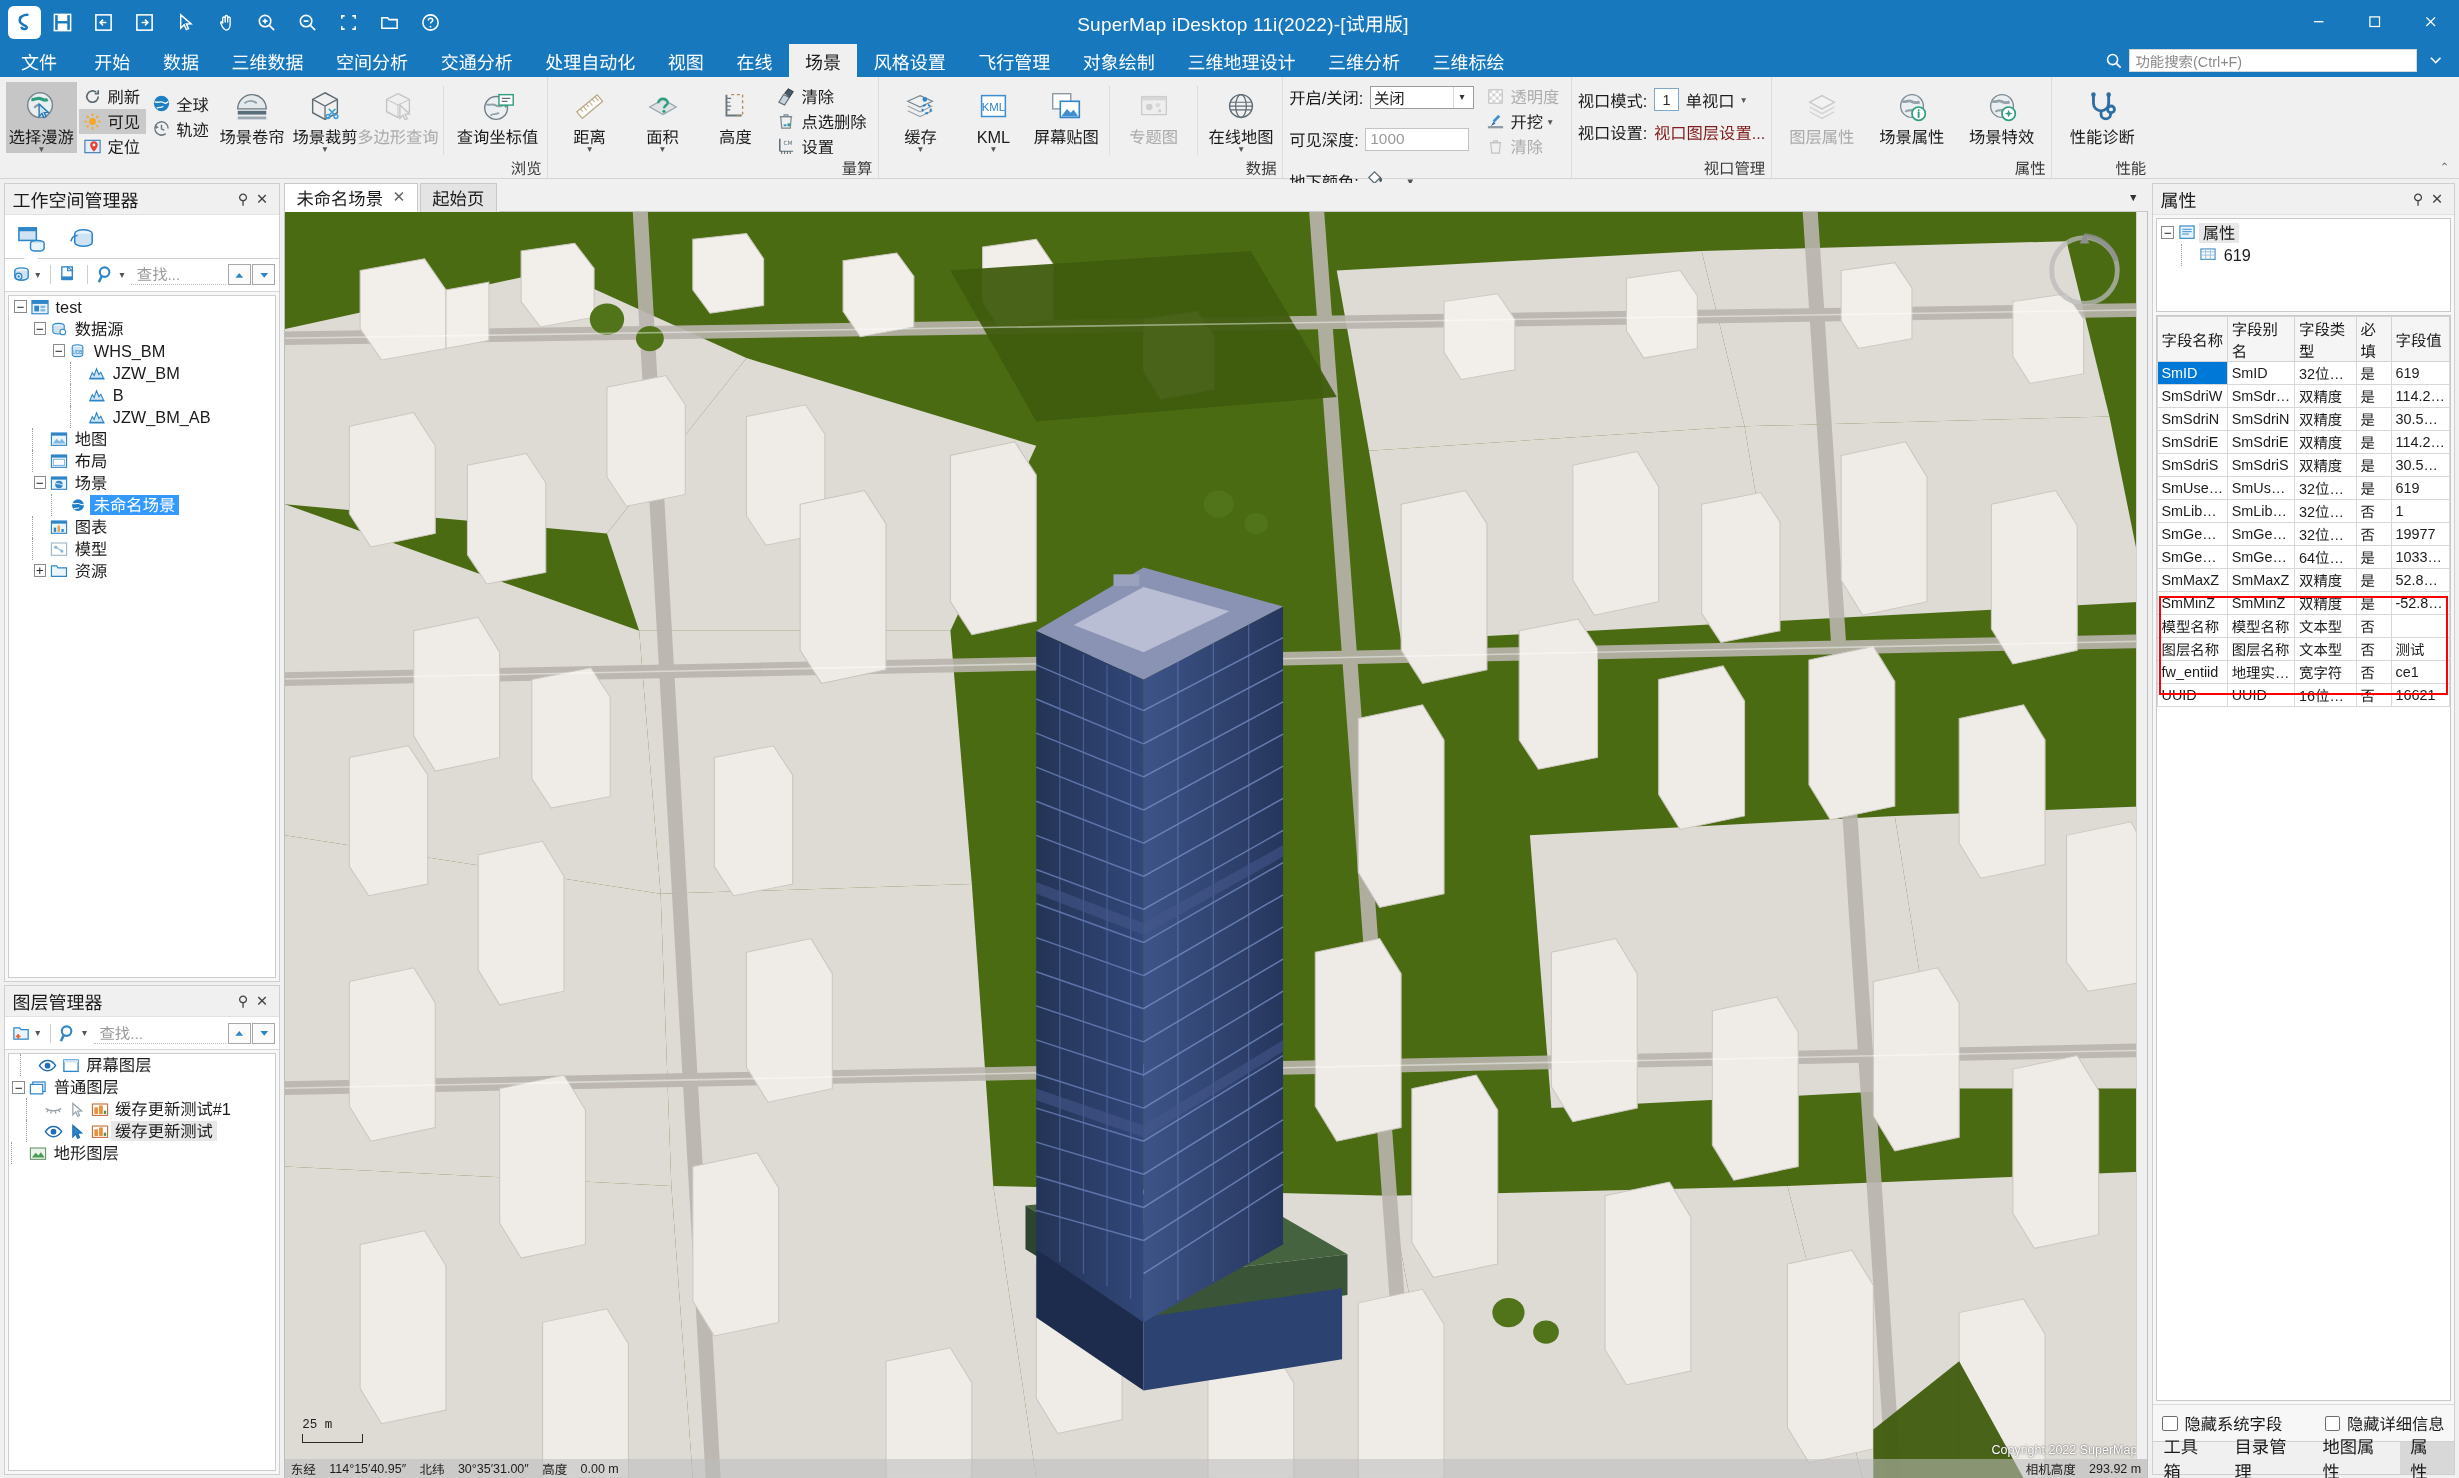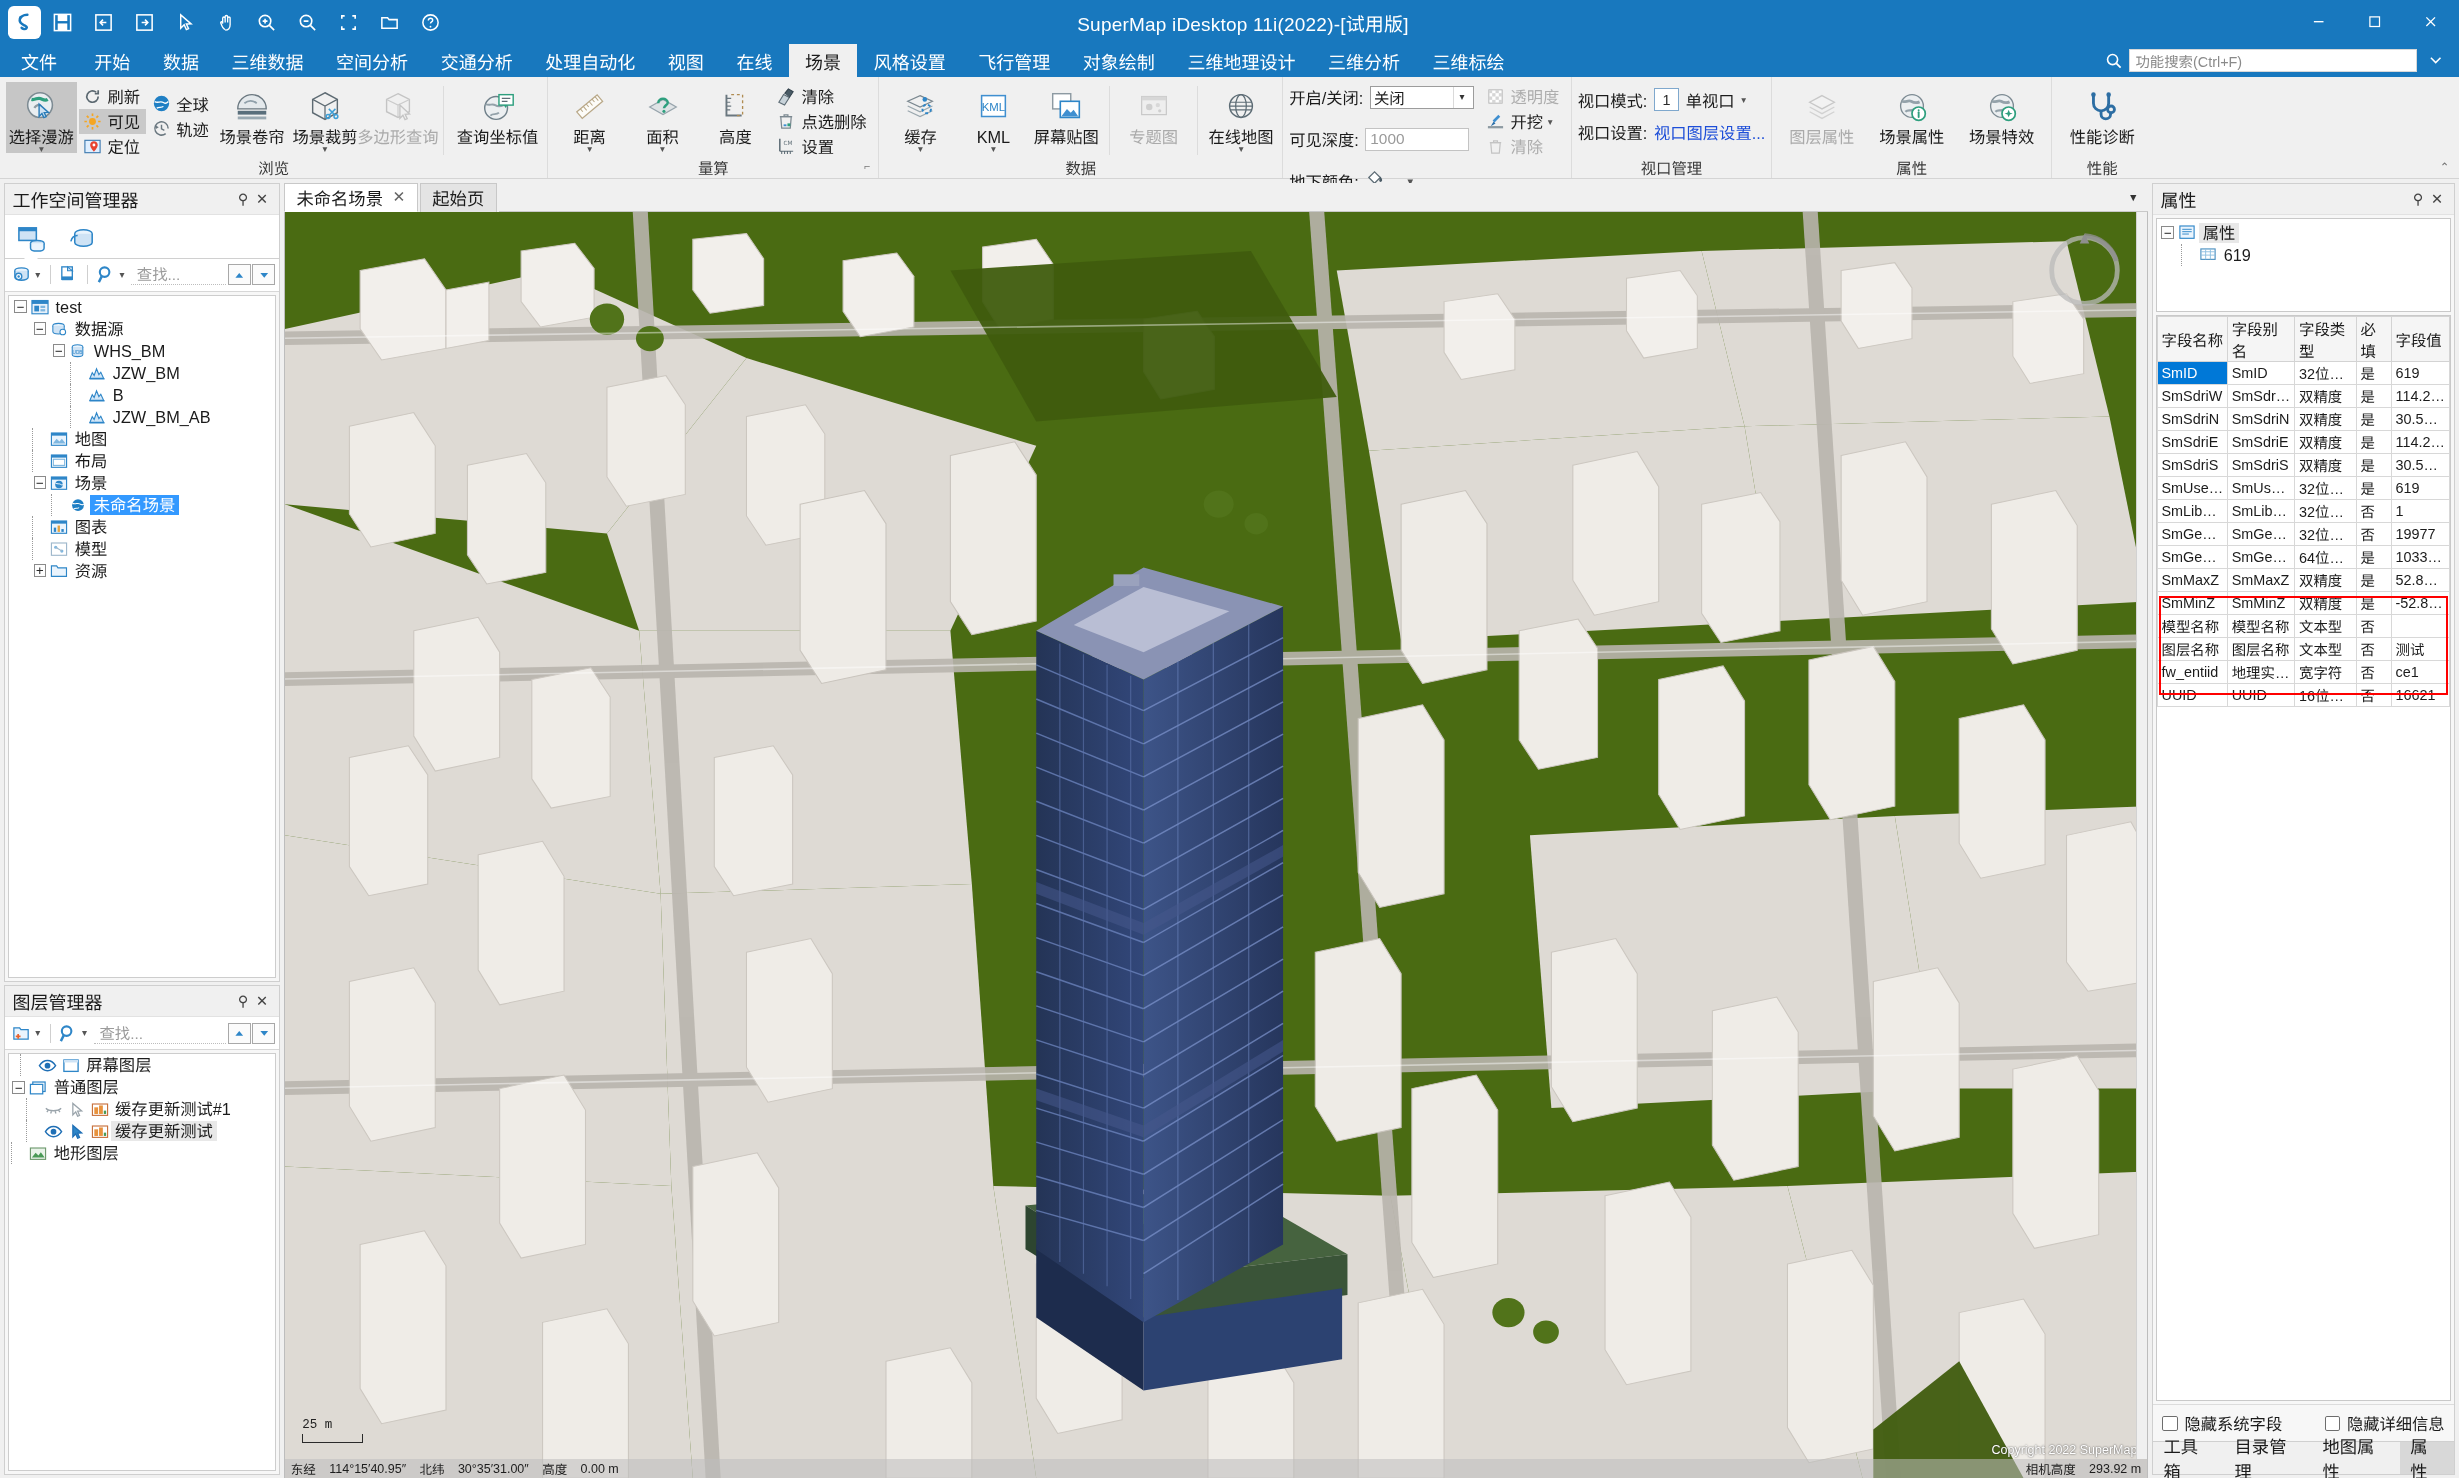--- a/index.html
+++ b/index.html
@@ -60,21 +60,21 @@
   
   .ribbon {
     flex: 0 0 102px; height: 102px; background: #f0f0f0;
     border-bottom: 1px solid #d4d4d4; display: flex; align-items: stretch;
     position: relative;
   }
   .rgroup { display: flex; flex-direction: column; position: relative; padding: 0 5.8px; }
   .rgroup + .rgroup { border-left: 1px solid #dcdcdc; }
   .rgroup-body { flex: 1; display: flex; align-items: flex-start; padding-top: 4.8px; gap: 1.9px; }
   .rgroup-label {
-    height: 19px; line-height: 19px; text-align: center; font-size: 15.4px; color: #3a3a3a;
+    height: 19px; line-height: 19px; text-align: right; font-size: 15.4px; color: #3a3a3a;
     position: relative;
   }
   .rgroup-label .dlg {
     position: absolute; right: 1.9px; bottom: 1.9px; font-size: 10.6px; color: #777;
   }
 
   
   .bigbtn {
     width: 71px; display: flex; flex-direction: column; align-items: center;
     padding: 3.8px 1.9px 0 1.9px; cursor: pointer; text-align: center;
@@ -685,21 +685,21 @@
       <div class="rgroup-body" style="align-items:center;padding-bottom:9.6px">
         <div class="formcol" style="gap:7px;padding-top:0">
           <div class="formrow">
             <span class="flabel">视口模式:</span>
             <div class="viewmode-box">1</div>
             <span class="flabel">单视口</span>
             <span style="font-size:9.6px;color:#555">▾</span>
           </div>
           <div class="formrow">
             <span class="flabel">视口设置:</span>
-            <span class="flabel" style="color:#1d4ed8">视口图层设置...</span>
+            <span class="flabel" style="color:#7f1d1d">视口图层设置...</span>
           </div>
         </div>
       </div>
       <div class="rgroup-label">视口管理</div>
     </div>
 
     <div class="rgroup">
       <div class="rgroup-body">
         <div class="bigbtn wide disabled">
           <div class="ico">

